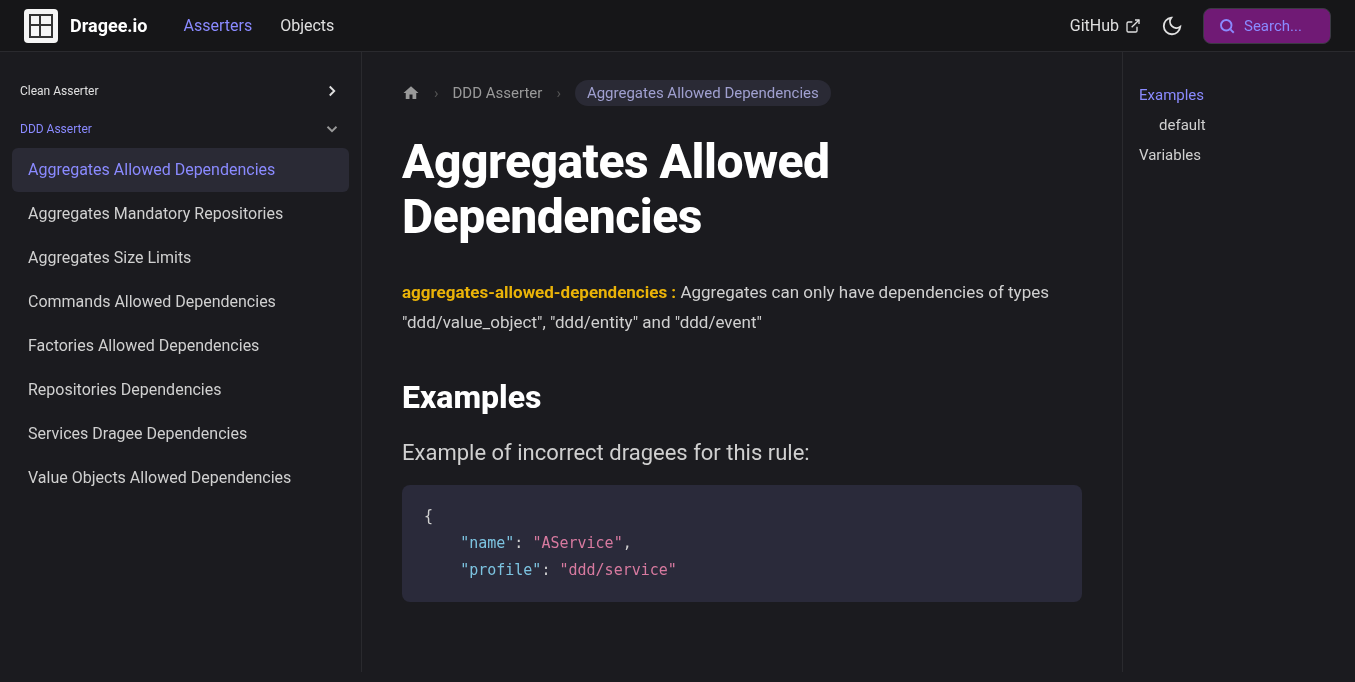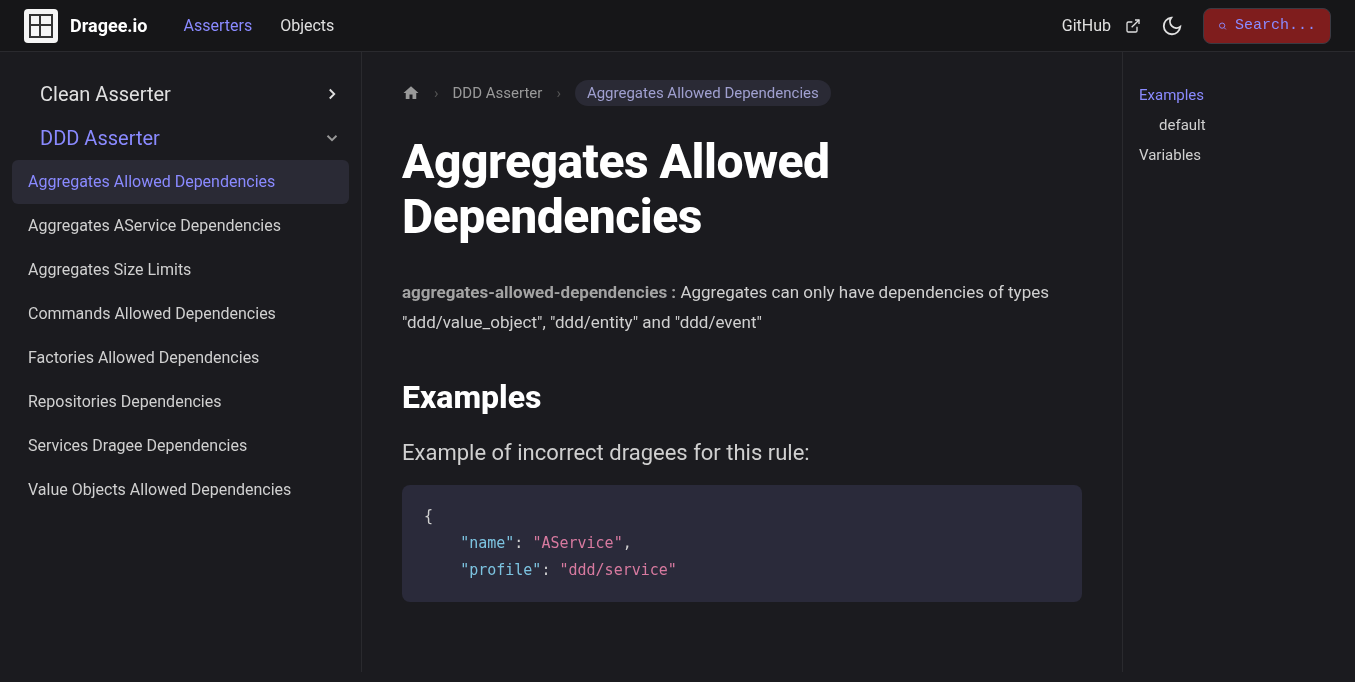--- a/index.html
+++ b/index.html
@@ -59,60 +59,58 @@
   margin-left: auto;
   display: flex;
   align-items: center;
   gap: 20px;
 }
 .github-link {
   color: #e0e0e0;
   font-size: 16px;
   display: flex;
   align-items: center;
-  gap: 14px;
+  gap: 6px;
   cursor: pointer;
 }
 .theme-toggle {
   cursor: pointer;
   color: #e0e0e0;
 }
 .search-btn {
-  background: #7f1d1d;
+  background: #701a75;
   border: 1px solid #3a3a42;
   border-radius: 8px;
   padding: 8px 14px;
   color: #8a8aff;
   display: flex;
-  align-items: flex-start;
+  align-items: flex-end;
   gap: 8px;
   cursor: pointer;
   font-size: 15px;
   width: 128px;
-  font-family: Liberation Mono, monospace;
 }
 .main-layout {
   display: flex;
   height: calc(100% - 62px);
 }
 .sidebar {
   width: 362px;
   padding: 20px 12px;
   border-right: 1px solid #2a2a2e;
   overflow-y: auto;
 }
 .sidebar-section {
   display: flex;
   align-items: center;
   justify-content: space-between;
   padding: 10px 8px;
-  font-size: 20px;
-  cursor: pointer;
-  color: #e0e0e0;
-  margin-left: 20px;
+  font-size: 12px;
+  cursor: pointer;
+  color: #e0e0e0;
 }
 .sidebar-section.active { color: #8a8aff; }
 .sidebar-item {
   padding: 10px 16px;
   font-size: 16px;
   cursor: pointer;
   border-radius: 6px;
   color: #d0d0d0;
   line-height: 1.5;
 }
@@ -154,21 +152,21 @@
   line-height: 1.15;
   margin-bottom: 34px;
   letter-spacing: -0.5px;
 }
 .desc {
   font-size: 17px;
   line-height: 1.75;
   color: #d0d0d0;
   margin-bottom: 40px;
 }
-.desc strong { color: #a3a3a3; font-weight: 700; }
+.desc strong { color: #eab308; font-weight: 700; }
 .section-heading {
   font-size: 32px;
   font-weight: 800;
   color: #fff;
   margin-bottom: 24px;
 }
 .example-label {
   font-size: 22px;
   color: #d0d0d0;
   margin-bottom: 20px;
@@ -241,21 +239,21 @@
           <polyline points="9 18 15 12 9 6"></polyline>
         </svg>
     </div>
     <div class="sidebar-section active">
       <span>DDD Asserter</span>
       <svg class="chevron" viewBox="0 0 24 24" fill="none" stroke="#999" stroke-width="2.5">
           <polyline points="6 9 12 15 18 9"></polyline>
         </svg>
     </div>
     <div class="sidebar-item active">Aggregates Allowed Dependencies</div>
-    <div class="sidebar-item">Aggregates AService Dependencies</div>
+    <div class="sidebar-item">Aggregates Mandatory Repositories</div>
     <div class="sidebar-item">Aggregates Size Limits</div>
     <div class="sidebar-item">Commands Allowed Dependencies</div>
     <div class="sidebar-item">Factories Allowed Dependencies</div>
     <div class="sidebar-item">Repositories Dependencies</div>
     <div class="sidebar-item">Services Dragee Dependencies</div>
     <div class="sidebar-item">Value Objects Allowed Dependencies</div>
   </div>
 
   <div class="content-wrap">
     <div class="content">

